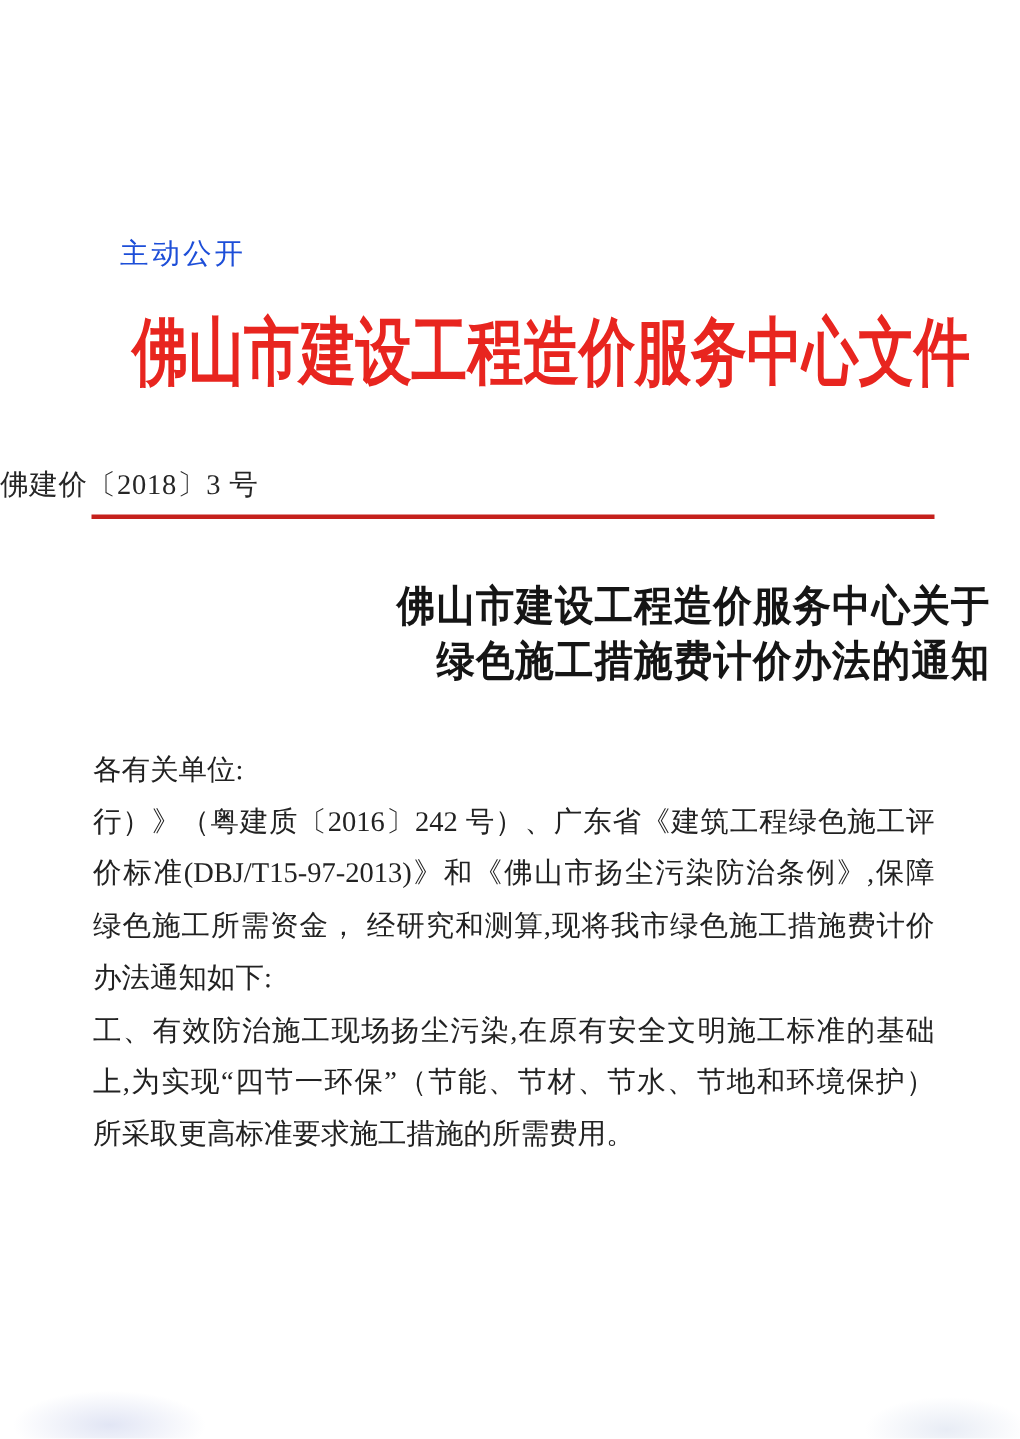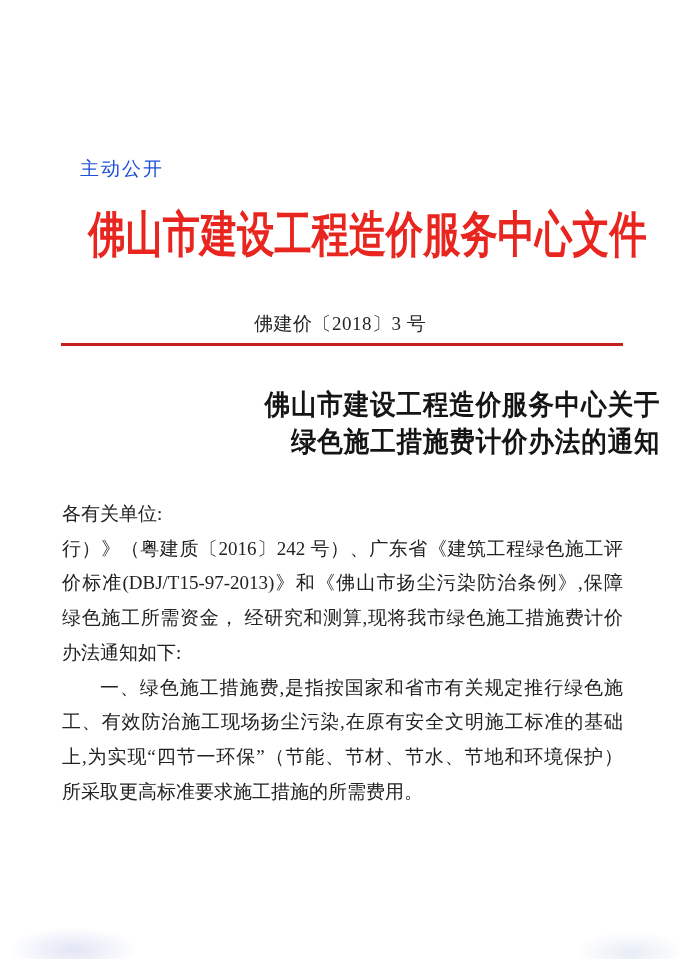--- a/index.html
+++ b/index.html
@@ -27,21 +27,21 @@
   }
   .letterhead .lh-inner {
     display: inline-block;
     font-size: 49px; font-weight: bold; color: #e8251f;
     transform: scaleX(0.76); transform-origin: center top;
     letter-spacing: 0;
   }
   
   .docnum {
     position: absolute; left: 0; top: 310px; width: 680px;
-    text-align: center; font-size: 19px; color: #262626;
+    font-size: 19px; color: #262626;
     line-height: 28px; letter-spacing: 0.5px;
   }
   
   .red-rule {
     position: absolute; left: 61px; top: 343px;
     width: 562px; height: 2.5px;
     background: #c5201c;
   }
   
   .doc-title {
@@ -97,21 +97,20 @@
       <span>绿色施工措施费计价办法的通知</span>
     </span>
   </div>
 
   <div class="body-block">
     <div class="bline">各有关单位:</div>
     <div class="bline j">行）》（粤建质〔2016〕242 号）、广东省《建筑工程绿色施工评</div>
     <div class="bline j">价标准(DBJ/T15-97-2013)》和《佛山市扬尘污染防治条例》,保障</div>
     <div class="bline j">绿色施工所需资金， 经研究和测算,现将我市绿色施工措施费计价</div>
     <div class="bline">办法通知如下:</div>
-    <div class="bline j ind">一、绿色施工措施费,是指按国家和省市有关规定推行绿色施</div>
     <div class="bline j">工、有效防治施工现场扬尘污染,在原有安全文明施工标准的基础</div>
     <div class="bline j">上,为实现“四节一环保”（节能、节材、节水、节地和环境保护）</div>
     <div class="bline">所采取更高标准要求施工措施的所需费用。</div>
   </div>
 
   <div class="smudge smudge-left"></div>
   <div class="smudge smudge-right"></div>
 
 </div>
 

